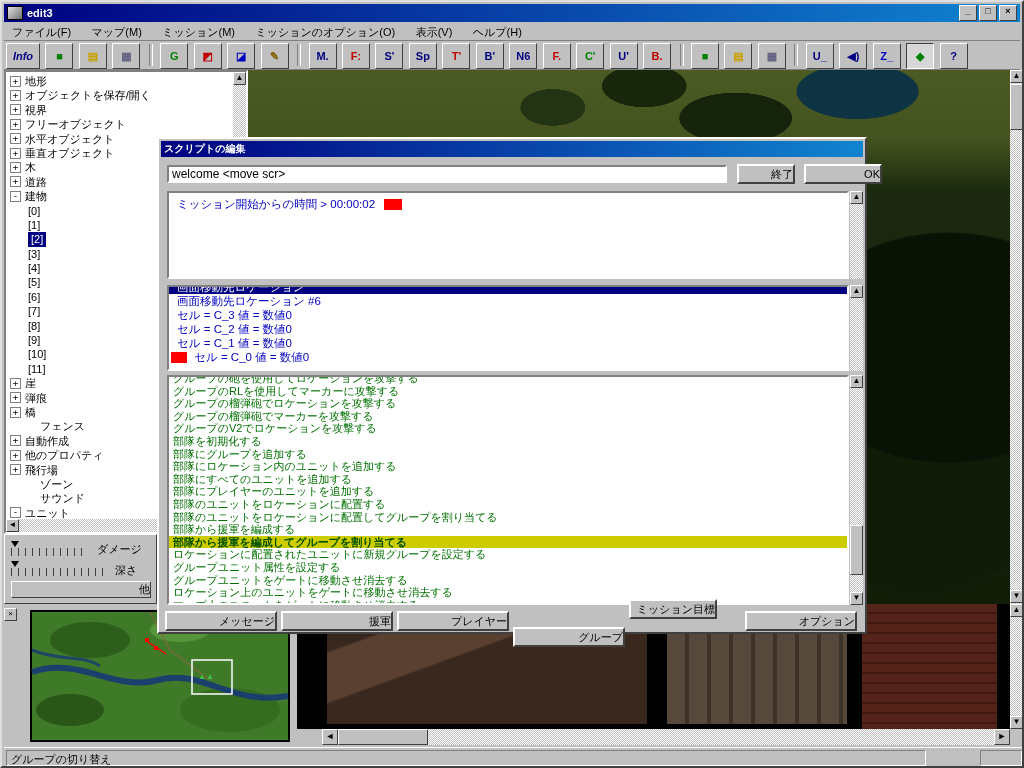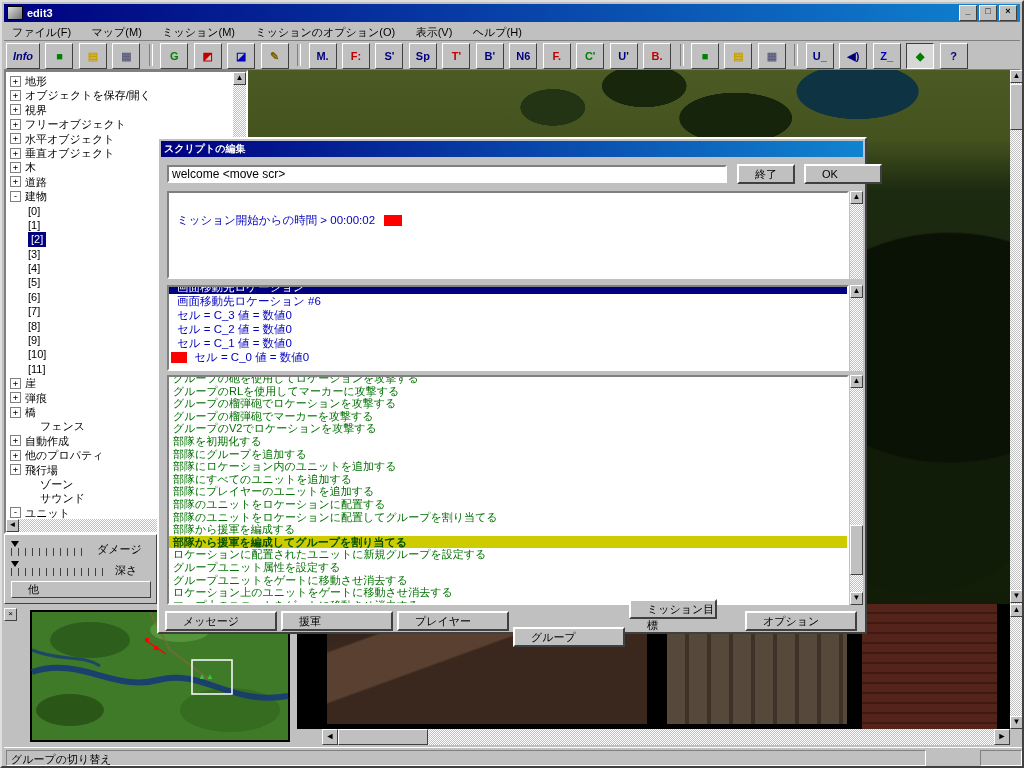--- a/index.html
+++ b/index.html
@@ -31,21 +31,21 @@
   
   .drow{font-size:11.5px;line-height:14px;color:#0000bf;white-space:nowrap;padding-left:8px;}
   .crow{font-size:11px;line-height:12.6px;color:#007000;white-space:nowrap;padding-left:4px;}
   .crow.hl{background:#cccc00;color:#005000;font-weight:bold;}
   .selrow{background:#000080;color:#fff;}
   .redblk{display:inline-block;width:18px;height:11px;background:#ff0000;vertical-align:middle;}
   .sbtrack{background:repeating-conic-gradient(#fff 0 25%,#c0c0c0 0 50%) 0 0/2px 2px;background-color:#d4d0c8;}
   .sbbtn{width:13px;height:13px;font-size:8px;line-height:10px;text-align:center;color:#000;}
   .sbbtn16{width:16px;height:16px;font-size:9px;line-height:13px;text-align:center;color:#000;}
   .ticks{height:8px;background:repeating-linear-gradient(90deg,#404040 0 1px,transparent 1px 7px);}
-  .dlgbtn{height:20px;font-size:11px;text-align:left;line-height:16px;color:#000;padding-left:16px;}
+  .dlgbtn{height:20px;font-size:11px;text-align:right;line-height:16px;color:#000;}
 </style>
 </head>
 <body>
 
 <div id="screen">
 
   <div class="abs titlebar" style="left:2px;top:2px;width:1016px;height:18px;">
     <span style="width:14px;height:12px;background:linear-gradient(135deg,#e0e0e0,#707070);border:1px solid #000;display:inline-block;margin-right:4px;"></span>
     <span>edit3</span>
     <span style="flex:1"></span>
@@ -311,21 +311,21 @@
   <div class="abs raised" style="left:155px;top:135px;width:710px;height:497px;z-index:10;">
     <div class="abs titlebar" style="left:2px;top:2px;width:702px;height:16px;font-size:10px;">
       <span>スクリプトの編集</span>
     </div>
 
     <input class="abs sunken" style="left: 8px; top: 26px; width: 560px; height: 18px; font-size: 12px; font-family: &quot;Liberation Sans&quot;, sans-serif; padding: 0px 3px;" value="welcome &lt;move scr&gt;">
     <div class="abs raised dlgbtn" style="left:578px;top:25px;width:58px;">終了</div>
     <div class="abs raised dlgbtn" style="left:645px;top:25px;width:78px;">OK</div>
 
     <div class="abs sunken" style="left:8px;top:52px;width:682px;height:88px;overflow:hidden;">
-      <div class="drow" style="padding-top:20px;">
+      <div class="drow" style="padding-top:4px;">
         <span>ミッション開始からの時間 &gt; 00:00:02</span>
         <span class="redblk" style="margin-left:6px;"></span>
       </div>
     </div>
     <div class="abs sbtrack" style="left:691px;top:52px;width:13px;height:88px;">
       <div class="abs raised1 sbbtn" style="left:0;top:0;">▲</div>
     </div>
 
     <div class="abs sunken" style="left:8px;top:146px;width:682px;height:86px;overflow:hidden;">
       <div class="drow selrow" style="margin-top:-7px;"><span>画面移動先ロケーション</span></div>

